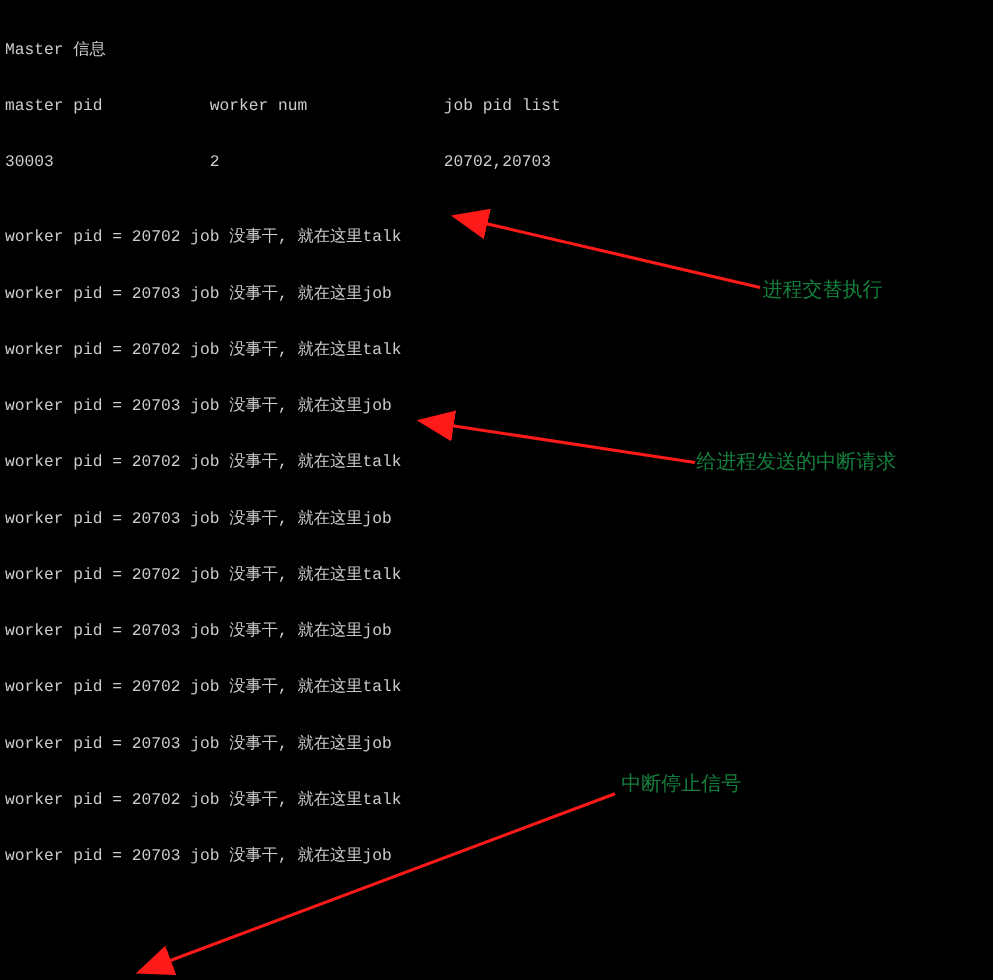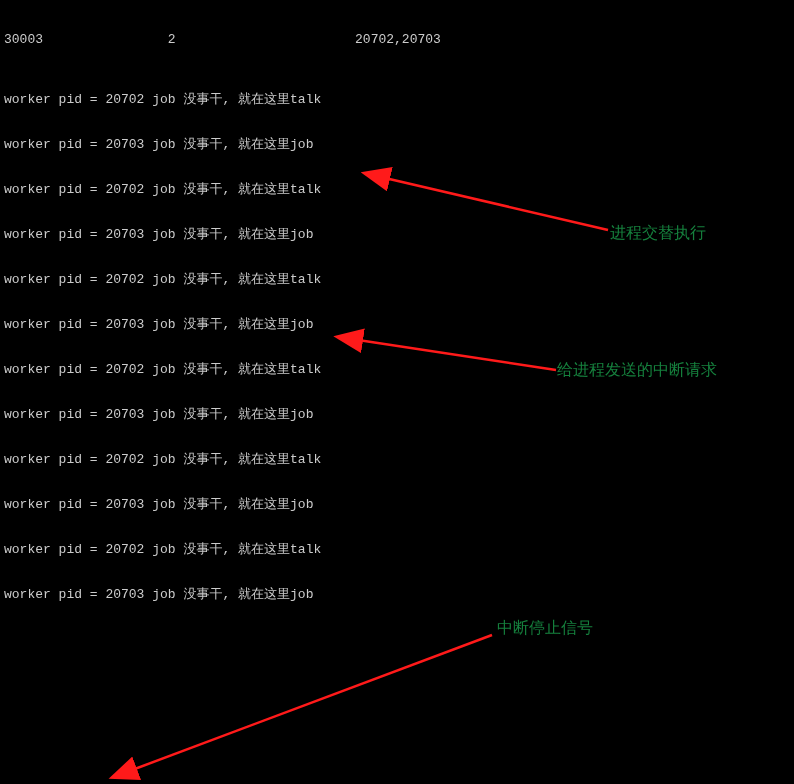--- a/index.html
+++ b/index.html
@@ -33,20 +33,22 @@
     position: absolute;
     top: 0; left: 0;
     width: 794px; height: 784px;
     pointer-events: none;
   }
 </style>
 </head>
 <body>
 
 <div class="terminal">
+  <div class="line">Master 信息</div>
+  <div class="line">master pid           worker num              job pid list</div>
   <div class="line">30003                2                       20702,20703</div>
 
   <div class="line">worker pid = 20702 job 没事干, 就在这里talk</div>
   <div class="line">worker pid = 20703 job 没事干, 就在这里job</div>
   <div class="line">worker pid = 20702 job 没事干, 就在这里talk</div>
   <div class="line">worker pid = 20703 job 没事干, 就在这里job</div>
   <div class="line">worker pid = 20702 job 没事干, 就在这里talk</div>
   <div class="line">worker pid = 20703 job 没事干, 就在这里job</div>
   <div class="line">worker pid = 20702 job 没事干, 就在这里talk</div>
   <div class="line">worker pid = 20703 job 没事干, 就在这里job</div>

